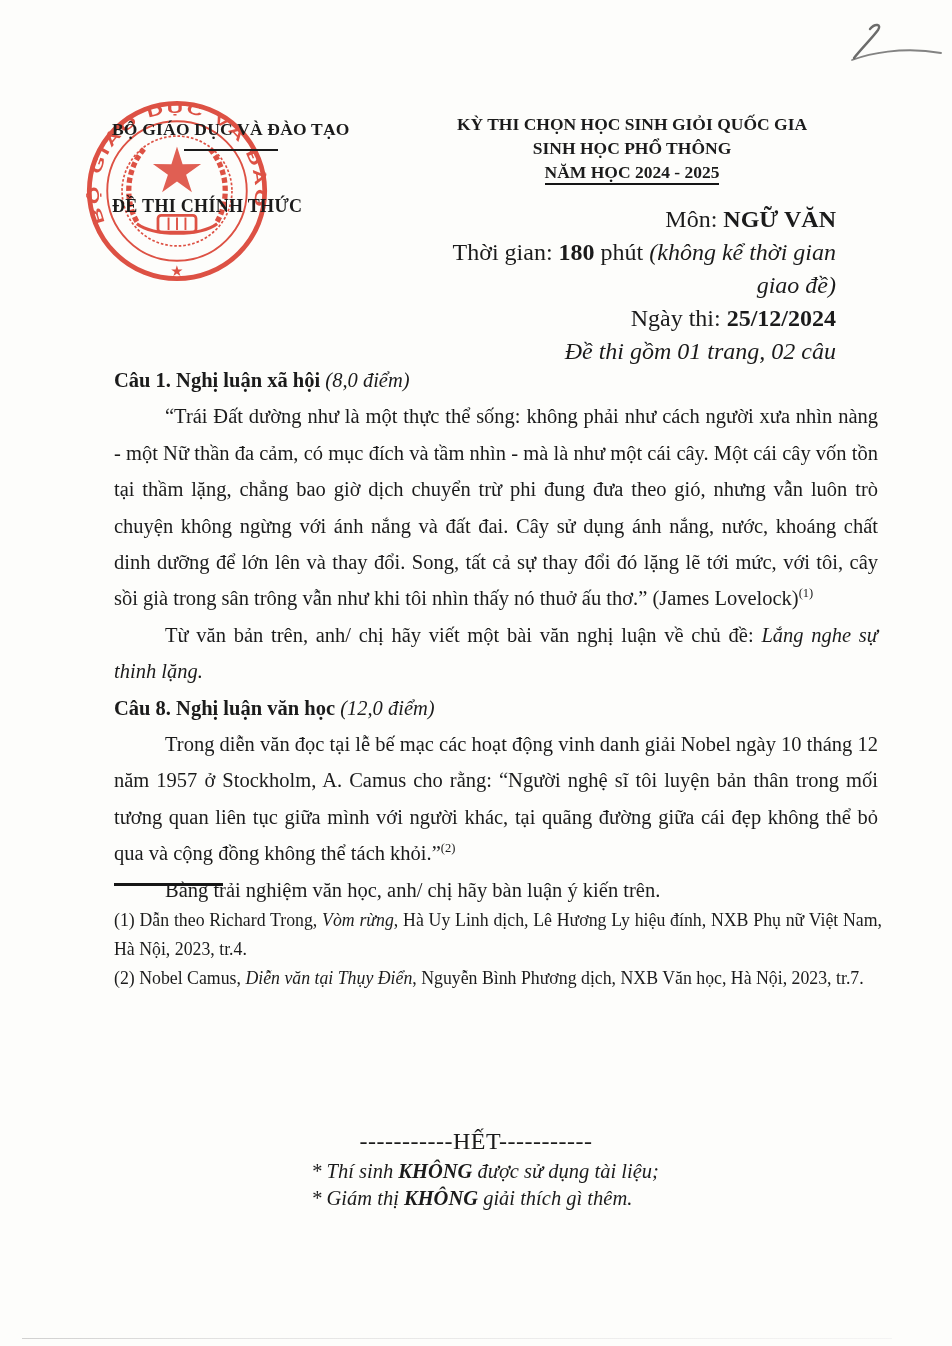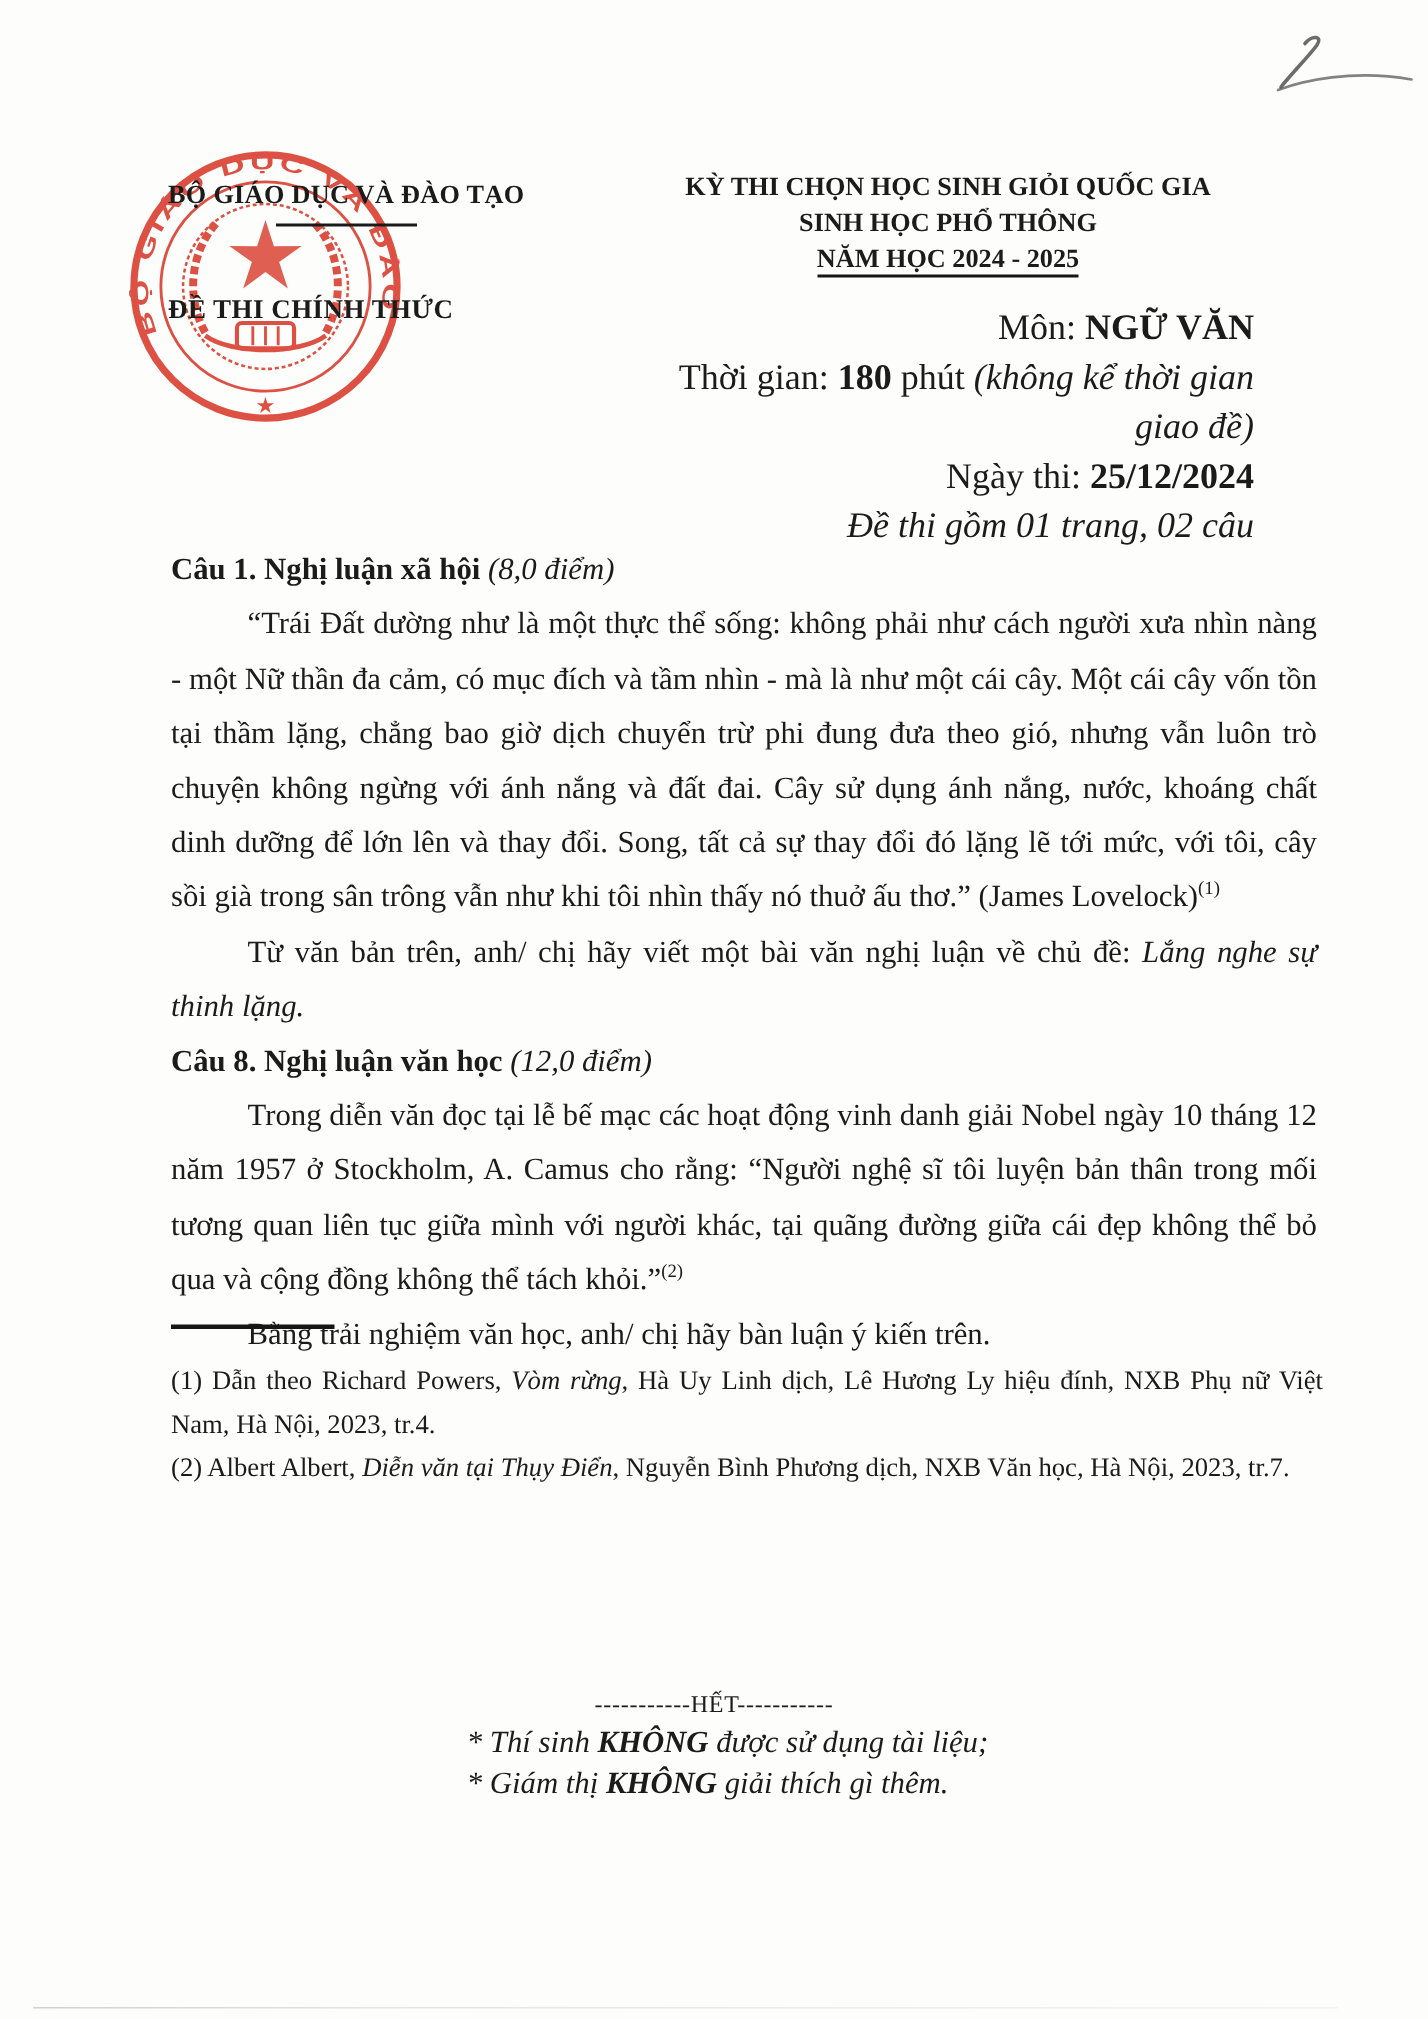--- a/index.html
+++ b/index.html
@@ -45,21 +45,21 @@
   .fn-rule{position:absolute;left:114px;top:883px;width:109px;height:3px;background:#161616;}
   .footnotes{
     position:absolute;left:114px;top:906px;width:768px;
     font-size:17.8px;line-height:28.6px;text-align:justify;
   }
   .footnotes p{margin:0 0 1px 0;}
   .footnotes .i{font-style:italic;}
 
   
   .footer{position:absolute;left:0;top:1128px;width:952px;text-align:center;}
-  .footer .end-line{font-size:16px;letter-spacing:.5px;}
+  .footer .end-line{font-size:24px;letter-spacing:.5px;}
   .footer .notes{display:inline-block;text-align:left;margin-top:3px;position:relative;left:9px;}
   .footer .note{font-style:italic;font-size:20.5px;line-height:26.5px;}
   .footer .note .b{font-weight:bold;}
 
   
   .handwriting{position:absolute;left:810px;top:16px;width:140px;height:70px;}
   .scan-bottom{
     position:absolute;left:22px;bottom:7px;width:870px;height:1.5px;
     background:linear-gradient(90deg,#b9b9b9 0%,#d6d6d6 25%,#e3e3e3 60%,#efefef 100%);
     opacity:.65;
@@ -119,22 +119,22 @@
     <p class="q-heading"><span>Câu 1. Nghị luận xã hội </span><span class="pts">(8,0 điểm)</span></p>
     <p class="para"><span>“Trái Đất dường như là một thực thể sống: không phải như cách người xưa nhìn nàng - một Nữ thần đa cảm, có mục đích và tầm nhìn - mà là như một cái cây. Một cái cây vốn tồn tại thầm lặng, chẳng bao giờ dịch chuyển trừ phi đung đưa theo gió, nhưng vẫn luôn trò chuyện không ngừng với ánh nắng và đất đai. Cây sử dụng ánh nắng, nước, khoáng chất dinh dưỡng để lớn lên và thay đổi. Song, tất cả sự thay đổi đó lặng lẽ tới mức, với tôi, cây sồi già trong sân trông vẫn như khi tôi nhìn thấy nó thuở ấu thơ.” (James Lovelock)</span><sup class="fnref">(1)</sup></p>
     <p class="para"><span>Từ văn bản trên, anh/ chị hãy viết một bài văn nghị luận về chủ đề: </span><span style="font-style:italic">Lắng nghe sự thinh lặng.</span></p>
     <p class="q-heading"><span>Câu 8. Nghị luận văn học </span><span class="pts">(12,0 điểm)</span></p>
     <p class="para"><span>Trong diễn văn đọc tại lễ bế mạc các hoạt động vinh danh giải Nobel ngày 10 tháng 12 năm 1957 ở Stockholm, A. Camus cho rằng: “Người nghệ sĩ tôi luyện bản thân trong mối tương quan liên tục giữa mình với người khác, tại quãng đường giữa cái đẹp không thể bỏ qua và cộng đồng không thể tách khỏi.”</span><sup class="fnref">(2)</sup></p>
     <p class="para">Bằng trải nghiệm văn học, anh/ chị hãy bàn luận ý kiến trên.</p>
   </div>
 
   <div class="fn-rule"></div>
   <div class="footnotes">
-    <p><span>(1)  </span><span>Dẫn theo Richard Powers, </span><span class="i">Vòm rừng</span><span>, Hà Uy Linh dịch, Lê Hương Ly hiệu đính, NXB Phụ nữ Việt Nam, Hà Nội, 2023, tr.4.</span></p>
-    <p><span>(2)  </span><span>Albert Albert, </span><span class="i">Diễn văn tại Thụy Điển</span><span>, Nguyễn Bình Phương dịch, NXB Văn học, Hà Nội, 2023, tr.7.</span></p>
+    <p><span>(1)  </span><span>Dẫn theo Richard Trong, </span><span class="i">Vòm rừng</span><span>, Hà Uy Linh dịch, Lê Hương Ly hiệu đính, NXB Phụ nữ Việt Nam, Hà Nội, 2023, tr.4.</span></p>
+    <p><span>(2)  </span><span>Nobel Camus, </span><span class="i">Diễn văn tại Thụy Điển</span><span>, Nguyễn Bình Phương dịch, NXB Văn học, Hà Nội, 2023, tr.7.</span></p>
   </div>
 
   <div class="footer">
     <div class="end-line">-----------HẾT-----------</div>
     <div class="notes">
       <div class="note"><span>* Thí sinh </span><span class="b">KHÔNG</span><span> được sử dụng tài liệu;</span></div>
       <div class="note"><span>* Giám thị </span><span class="b">KHÔNG</span><span> giải thích gì thêm.</span></div>
     </div>
   </div>
 

